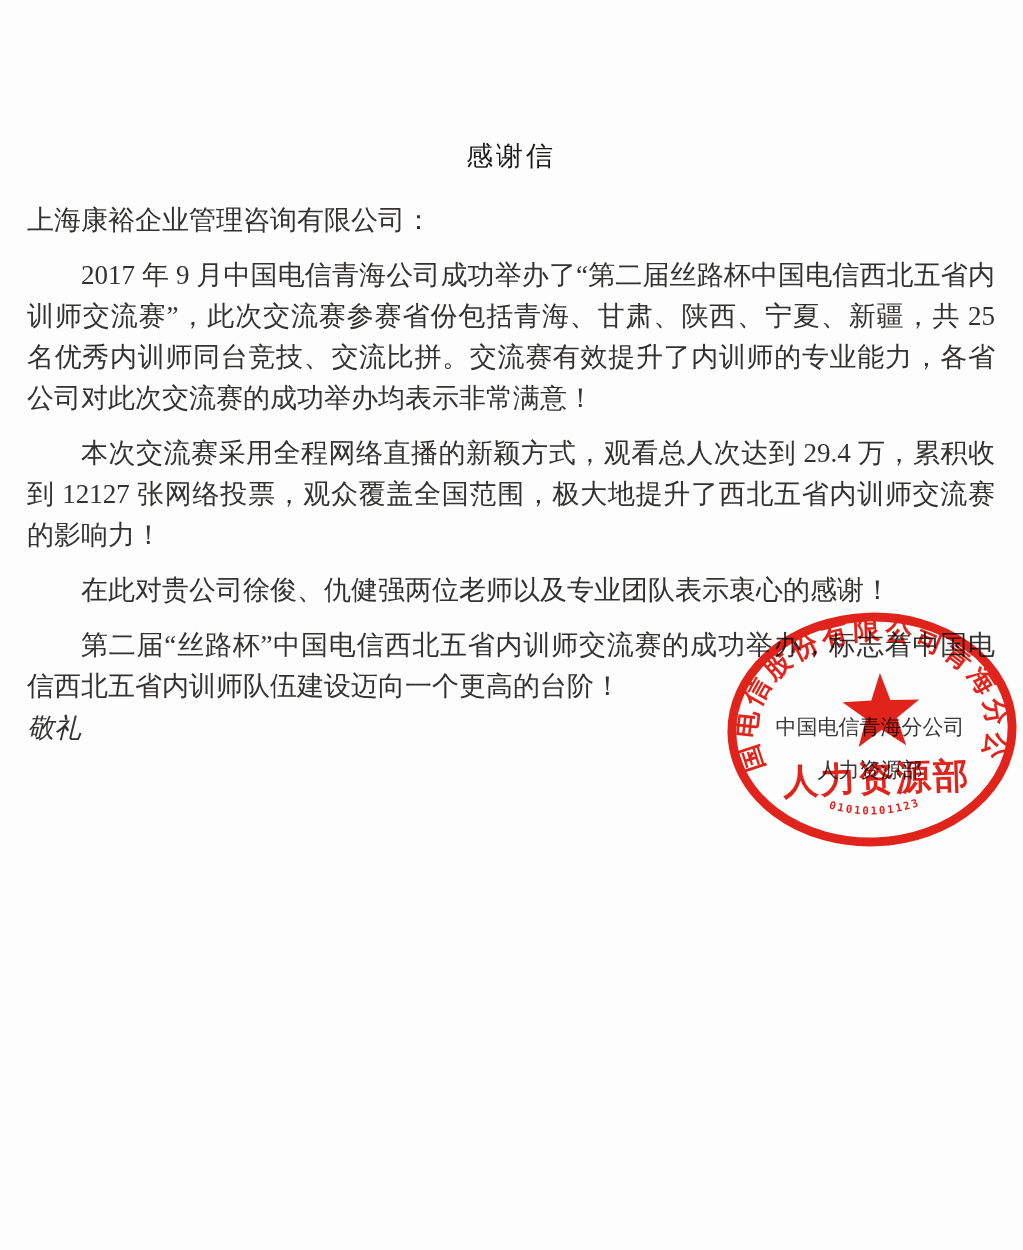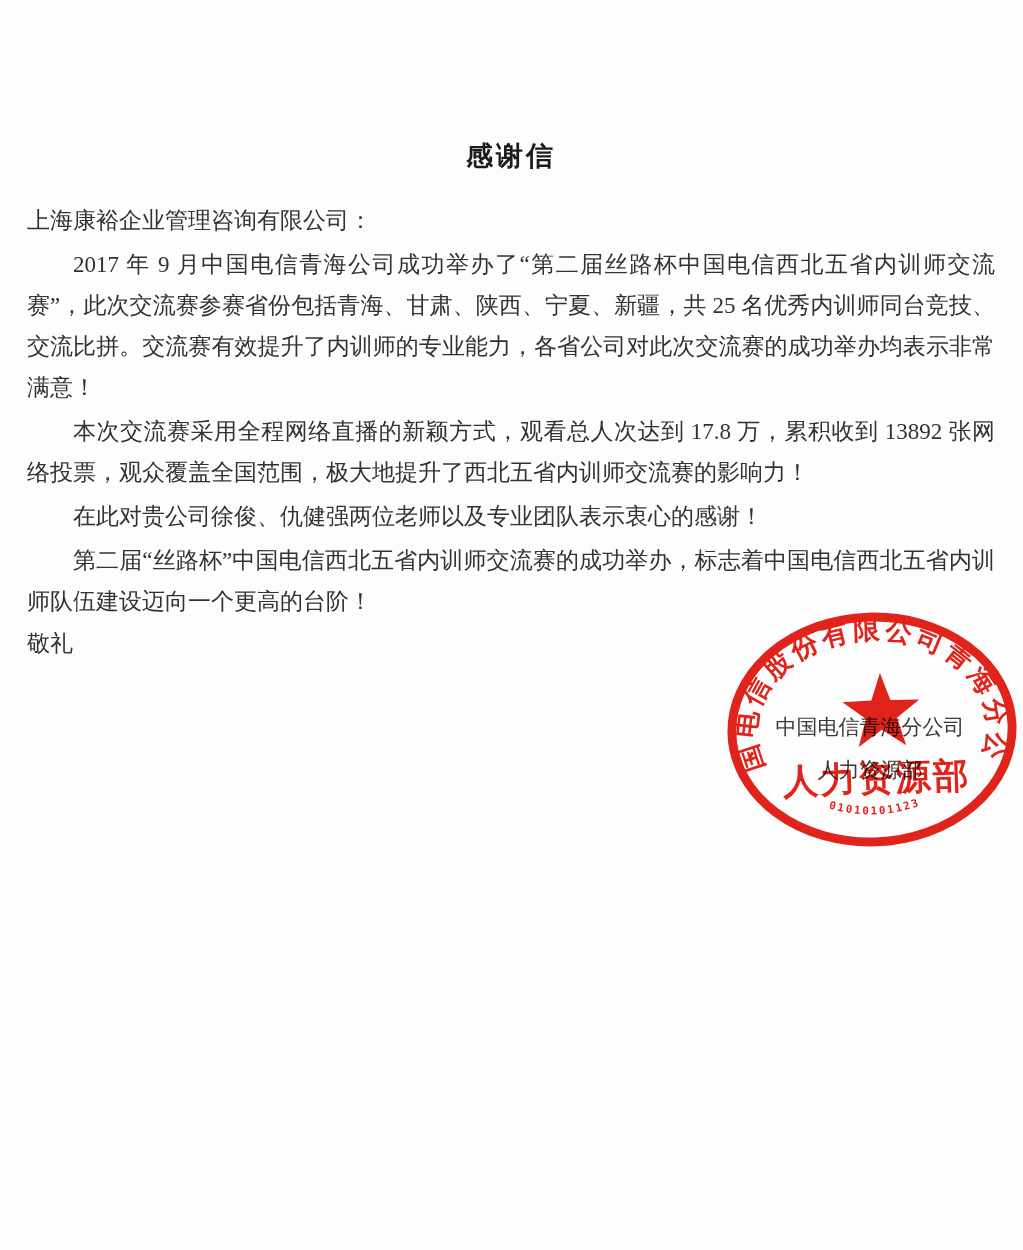--- a/index.html
+++ b/index.html
@@ -15,43 +15,44 @@
     box-sizing: border-box;
     padding: 138px 28px 0 27px;
     font-family: "Liberation Serif", "DejaVu Serif", serif;
     color: #333231;
     overflow: hidden;
   }
   .title {
     margin: 0 0 26px 0;
     text-align: center;
     font-size: 27px;
-    font-weight: 700;
+    font-weight: 400;
     letter-spacing: 3px;
     color: #1d1c1b;
   }
   .body-text {
-    font-size: 23px;
+    font-size: 27px;
     line-height: 41px;
   }
   .salutation {
     margin: 0;
   }
   .para {
-    margin: 3px 0 0 0;
+    margin: 14px 0 0 0;
     text-indent: 2em;
     text-align: justify;
     text-justify: inter-character;
   }
   .closing-regards {
     margin: 2px 0 0 0;
     text-indent: 33px;
   }
   .closing-salute {
     margin: 1px 0 0 0;
+    font-style: italic;
   }
   .signature-block {
     position: absolute;
     left: 725px;
     top: 706px;
     width: 290px;
     text-align: center;
     font-size: 21px;
     line-height: 43px;
     color: #3a3938;
@@ -90,21 +91,21 @@
 </head>
 <body>
 
 <div class="page" style="color: rgb(51, 50, 49);">
 
   <h1 class="title">感谢信</h1>
 
   <div class="body-text">
     <p class="salutation">上海康裕企业管理咨询有限公司：</p>
     <p class="para">2017 年 9 月中国电信青海公司成功举办了“第二届丝路杯中国电信西北五省内训师交流赛”，此次交流赛参赛省份包括青海、甘肃、陕西、宁夏、新疆，共 25 名优秀内训师同台竞技、交流比拼。交流赛有效提升了内训师的专业能力，各省公司对此次交流赛的成功举办均表示非常满意！</p>
-    <p class="para">本次交流赛采用全程网络直播的新颖方式，观看总人次达到 17.8 万，累积收到 13892 张网络投票，观众覆盖全国范围，极大地提升了西北五省内训师交流赛的影响力！</p>
+    <p class="para">本次交流赛采用全程网络直播的新颖方式，观看总人次达到 29.4 万，累积收到 12127 张网络投票，观众覆盖全国范围，极大地提升了西北五省内训师交流赛的影响力！</p>
     <p class="para">在此对贵公司徐俊、仇健强两位老师以及专业团队表示衷心的感谢！</p>
     <p class="para">第二届“丝路杯”中国电信西北五省内训师交流赛的成功举办，标志着中国电信西北五省内训师队伍建设迈向一个更高的台阶！</p>
     <p class="closing-salute">敬礼</p>
   </div>
 
   <div class="signature-block">
     <div>中国电信青海分公司</div>
     <div>人力资源部</div>
   </div>
 

